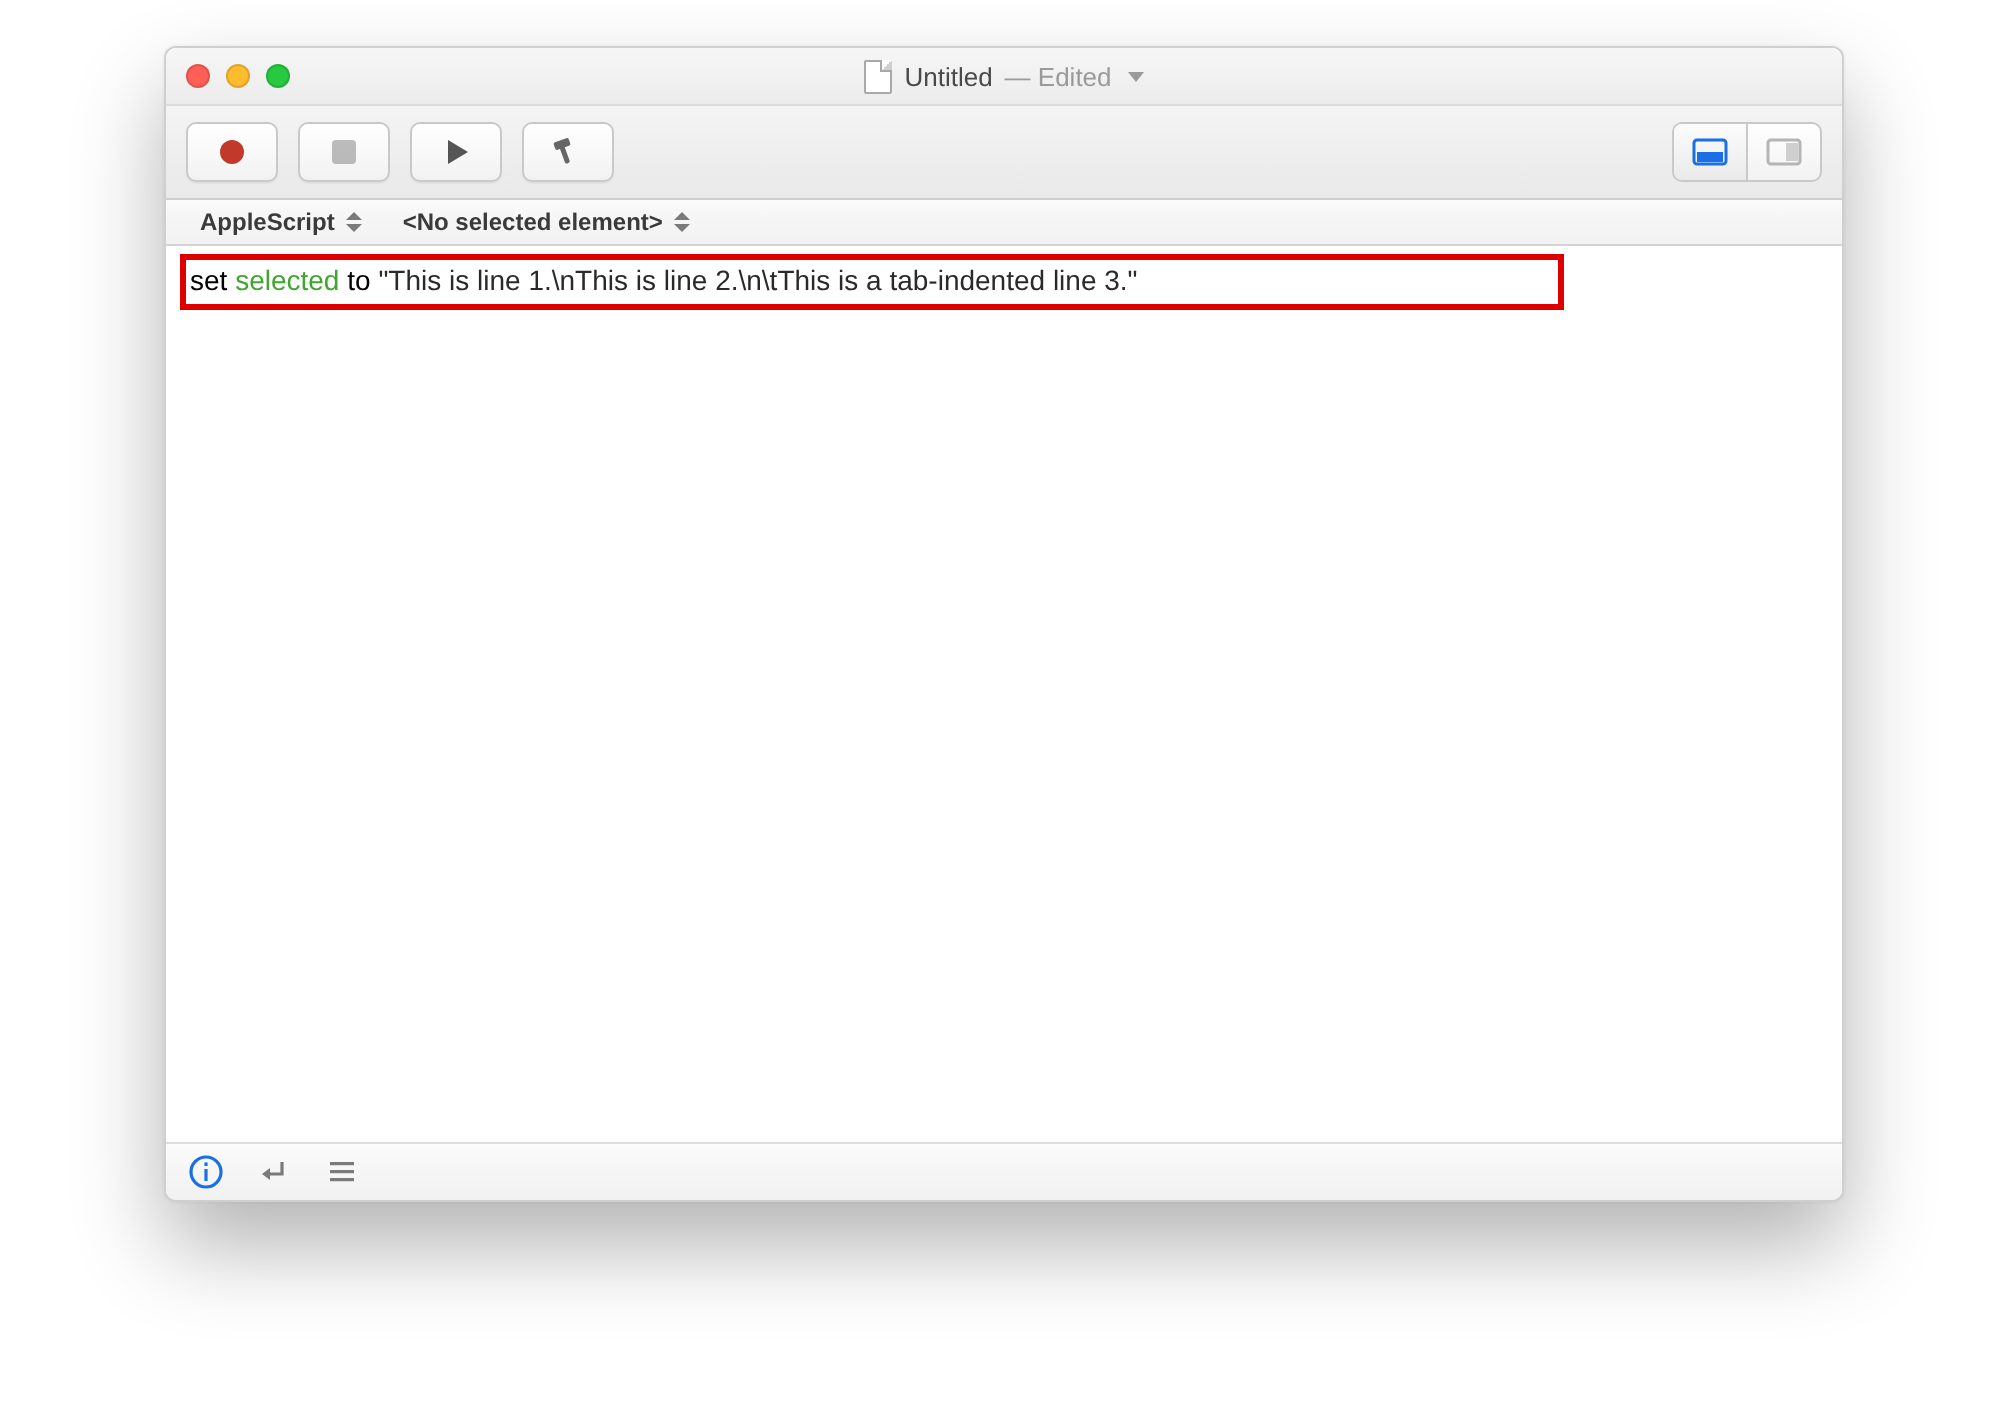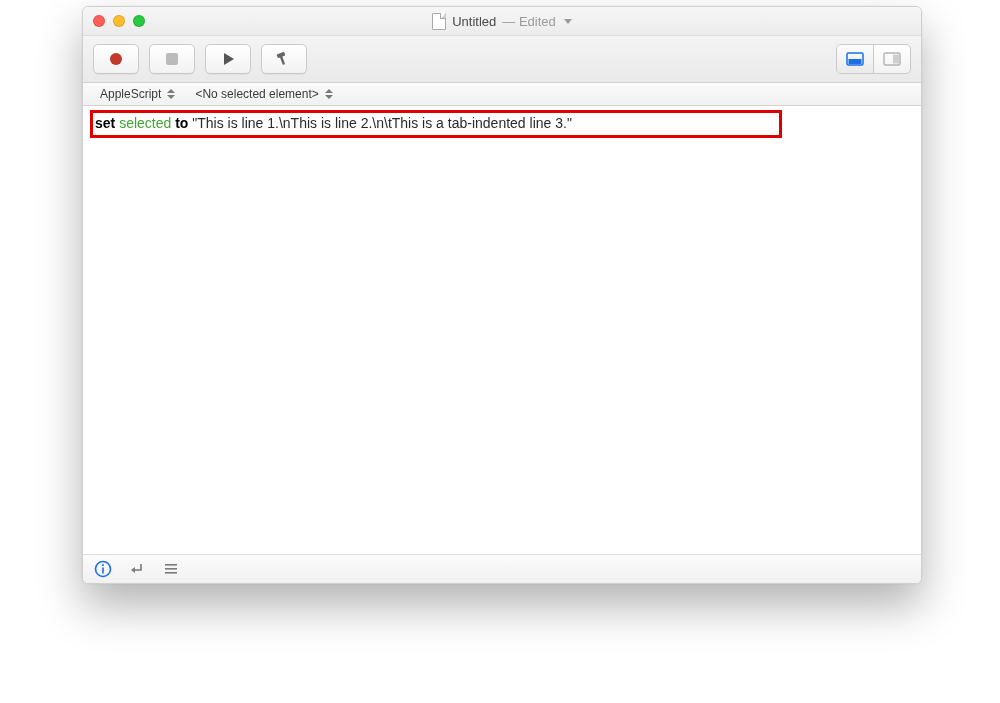--- a/index.html
+++ b/index.html
@@ -8,21 +8,21 @@
     background: #ffffff;
     width: 1000px;
     height: 703px;
     font-family: -apple-system, "Helvetica Neue", Arial, sans-serif;
     font-size: 13px;
     color: #000;
   }
   .window {
     position: absolute;
     left: 82px;
-    top: 6px;
+    top: 23px;
     width: 838px;
     height: 576px;
     background: #ffffff;
     border: 1px solid #cfcfcf;
     border-radius: 6px;
     box-shadow: 0 22px 45px rgba(0,0,0,0.30), 0 0 0 1px rgba(0,0,0,0.02);
     overflow: hidden;
     display: flex;
     flex-direction: column;
   }
@@ -142,20 +142,21 @@
     flex: 0 0 auto;
   }
   .nav-item {
     padding: 2px 8px;
     border: 1px solid transparent;
     border-radius: 3px;
     display: flex;
     align-items: center;
     gap: 4px;
     color: #3a3a3a;
+    font-weight: bold;
   }
   .nav-sep-arrows {
     display: flex;
     flex-direction: column;
     gap: 0px;
     margin-left: 2px;
   }
   .arr-up {
     width: 0; height: 0;
     border-left: 4px solid transparent;
@@ -186,21 +187,21 @@
     pointer-events: none;
   }
   .code-line {
     position: absolute;
     left: 12px;
     top: 9px;
     font-family: Verdana, Geneva, sans-serif;
     font-size: 14px;
     white-space: pre;
   }
-  .kw { font-weight: bold; color: #000; }
+  .kw { font-weight: normal; color: #000; }
   .var { color: #3fa62f; }
   .str { color: #2a2a2a; }
   .desc-header {
     height: 24px;
     background: linear-gradient(#f7f7f7,#ececec);
     border-top: 1px solid #cfcfcf;
     border-bottom: 1px solid #cfcfcf;
     display: flex;
     align-items: center;
     padding-left: 10px;

